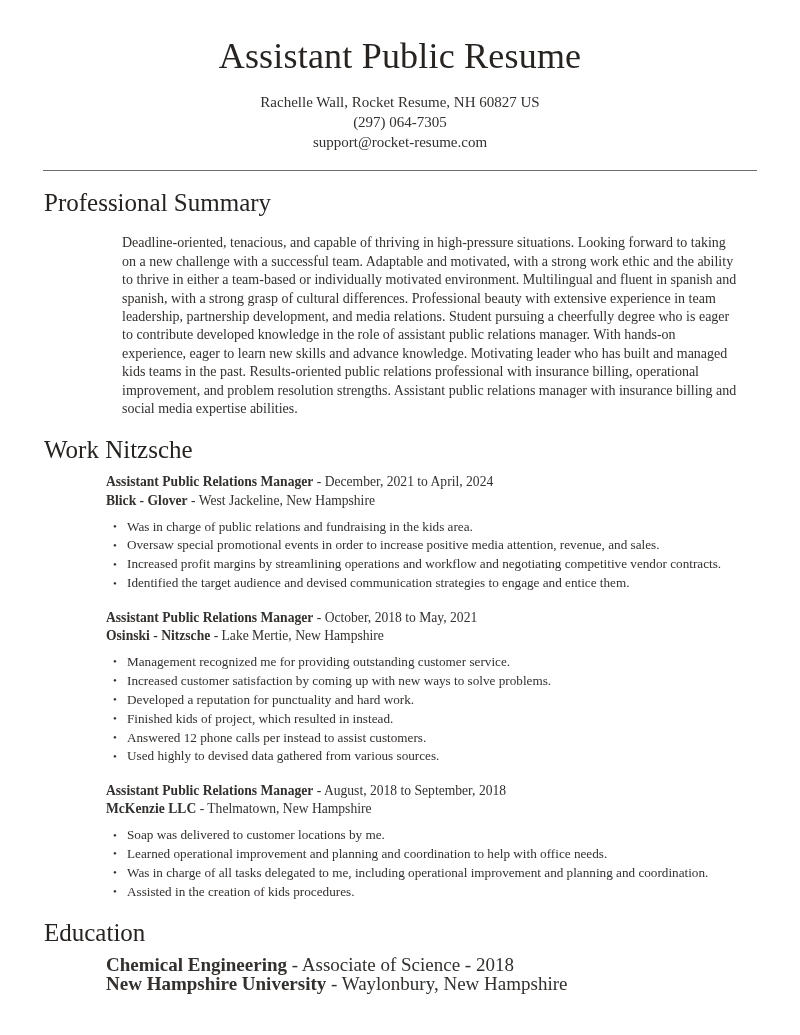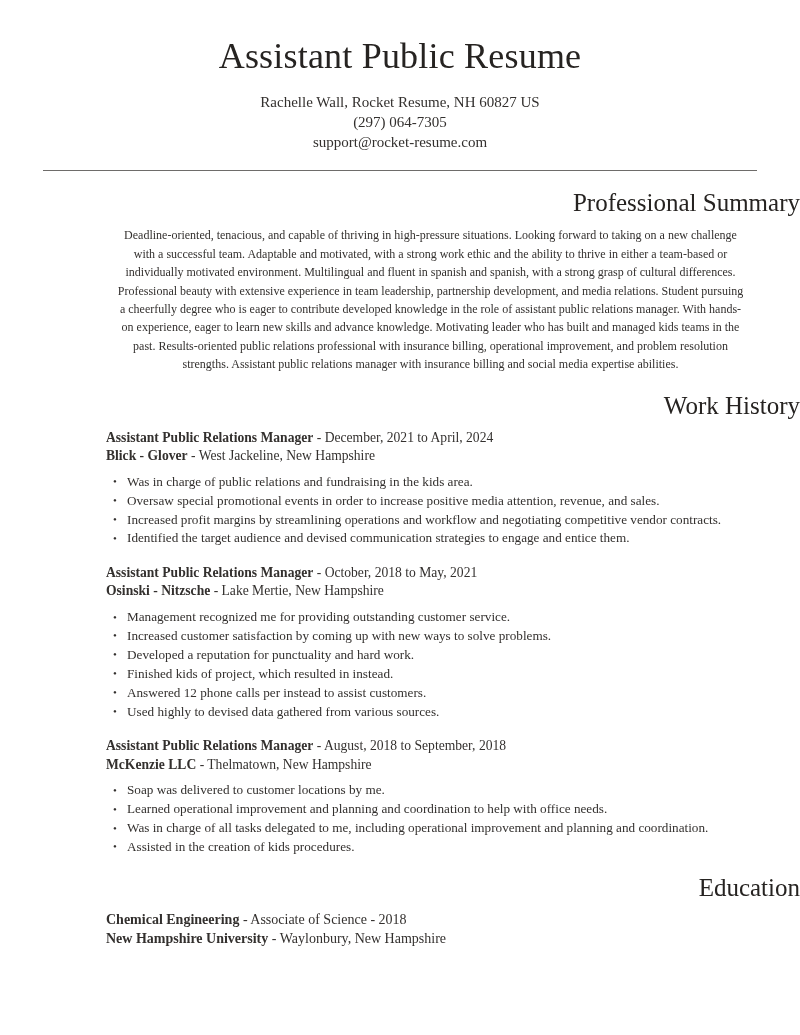--- a/index.html
+++ b/index.html
@@ -52,33 +52,32 @@
   
   .section {
     margin: 0;
   }
   .section-heading {
     font-size: 25px;
     font-weight: 400;
     line-height: 1.2;
     color: #262321;
     margin: 17px 0 8px 44px;
-    text-align: right;
   }
   .section-body {
     margin-left: 106px;
     margin-right: 45px;
   }
 
   
   .summary-text {
-    font-size: 12px;
+    font-size: 14px;
     line-height: 18.4px;
-    text-align: center;
-    margin: 8px;
+    text-align: left;
+    margin: 16px;
   }
 
   
   .job {
     margin-bottom: 16px;
   }
   .job:last-child {
     margin-bottom: 0;
   }
   .job-line {
@@ -106,21 +105,21 @@
     position: absolute;
     left: 7px;
     top: -0.5px;
     font-size: 11px;
     line-height: 18.4px;
     color: #33302e;
   }
 
   
   .edu-entry {
-    font-size: 14px;
+    font-size: 19px;
     line-height: 18.6px;
   }
   .edu-entry .strong {
     font-weight: 700;
   }
 </style>
 </head>
 <body>
 
 <div class="page">
@@ -134,21 +133,21 @@
   <hr class="header-rule">
 
   <div class="section">
     <h2 class="section-heading">Professional Summary</h2>
     <div class="section-body">
       <p class="summary-text">Deadline-oriented, tenacious, and capable of thriving in high-pressure situations. Looking forward to taking on a new challenge with a successful team. Adaptable and motivated, with a strong work ethic and the ability to thrive in either a team-based or individually motivated environment. Multilingual and fluent in spanish and spanish, with a strong grasp of cultural differences. Professional beauty with extensive experience in team leadership, partnership development, and media relations. Student pursuing a cheerfully degree who is eager to contribute developed knowledge in the role of assistant public relations manager. With hands-on experience, eager to learn new skills and advance knowledge. Motivating leader who has built and managed kids teams in the past. Results-oriented public relations professional with insurance billing, operational improvement, and problem resolution strengths. Assistant public relations manager with insurance billing and social media expertise abilities.</p>
     </div>
   </div>
 
   <div class="section">
-    <h2 class="section-heading">Work History</h2>
+    <h2 class="section-heading">Work Nitzsche</h2>
     <div class="section-body">
 
       <div class="job">
         <div class="job-line">
           <span class="strong">Assistant Public Relations Manager</span><span> - December, 2021 to April, 2024</span>
         </div>
         <div class="job-line">
           <span class="strong">Blick - Glover</span><span> - West Jackeline, New Hampshire</span>
         </div>
         <ul class="bullets">

